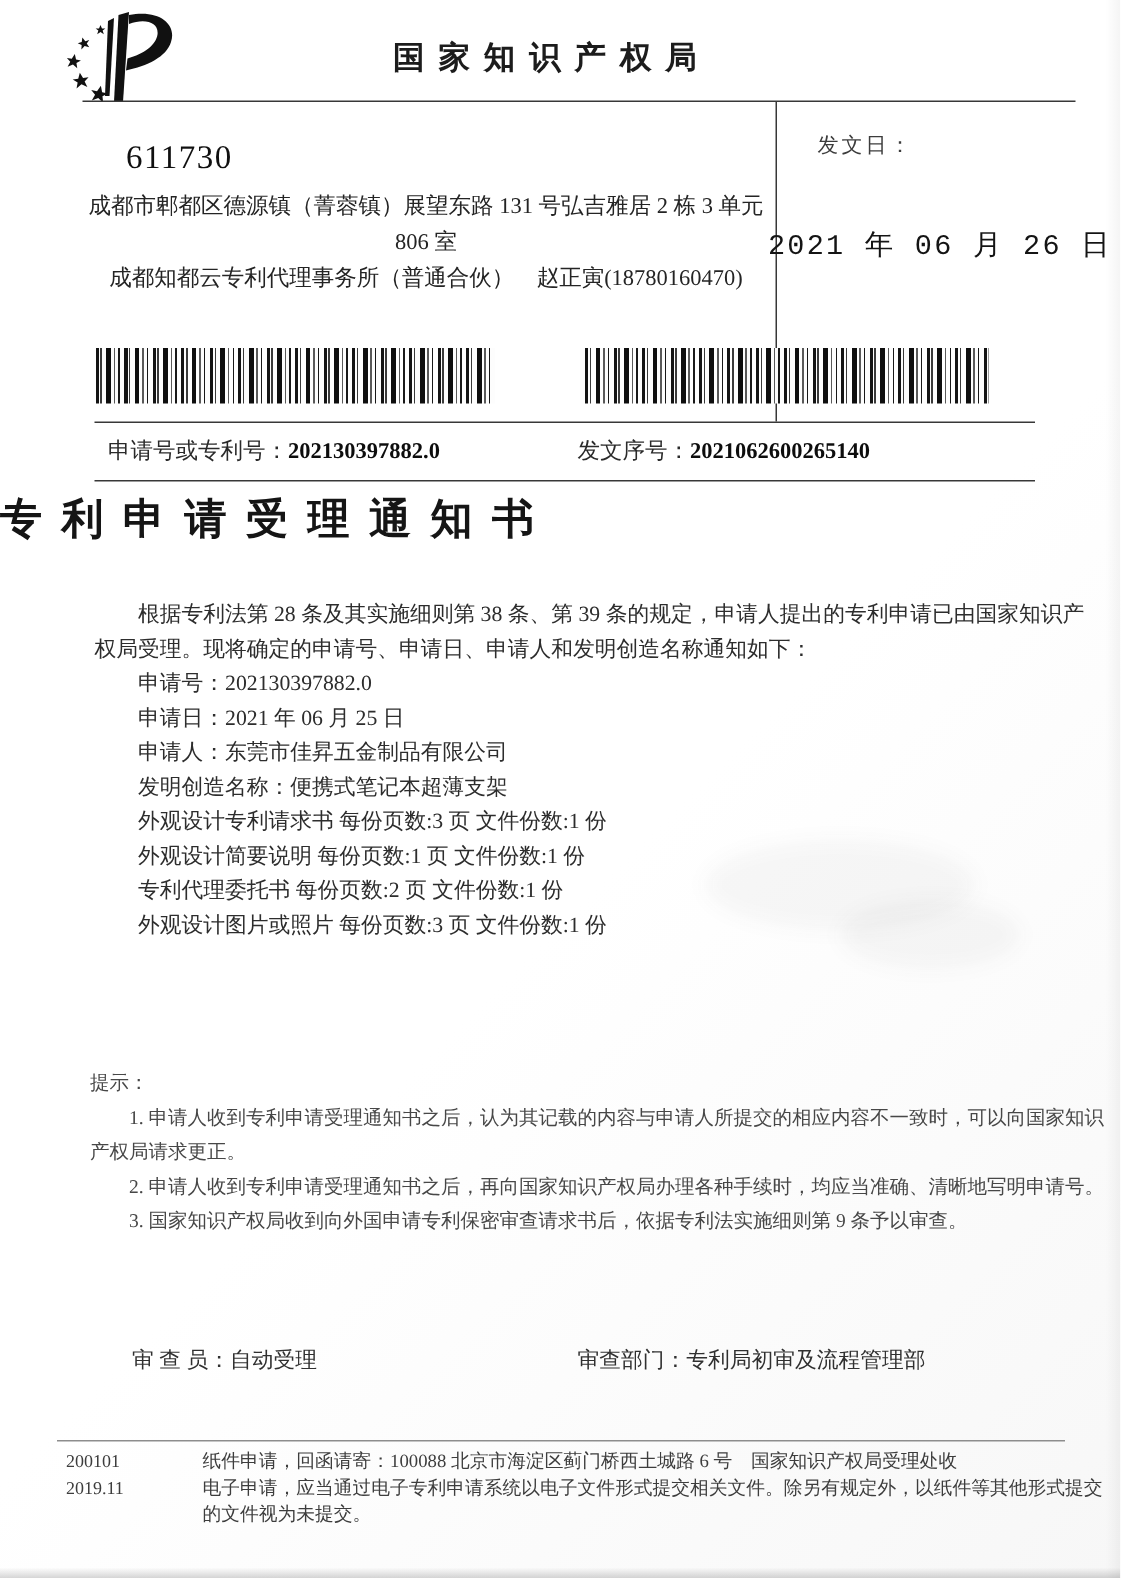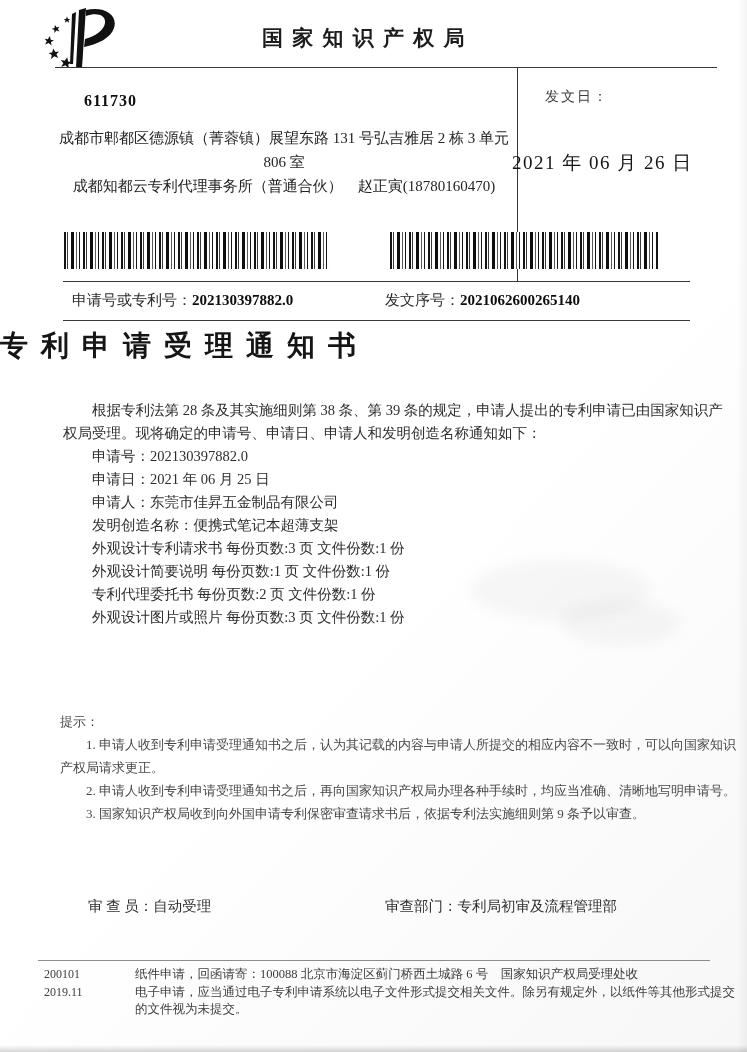--- a/index.html
+++ b/index.html
@@ -8,22 +8,22 @@
     background:linear-gradient(135deg,#ffffff 55%,#f7f7f7 100%);
     font-family:"Liberation Serif","DejaVu Serif",serif;color:#333;
   }
   .abs{position:absolute;}
   .header-title{left:262px;top:24px;font-size:21px;font-weight:bold;color:#1c1c1c;
     letter-spacing:2px;white-space:nowrap;}
   .rule{background:#383838;height:1px;}
   .hr-top{left:55px;top:67px;width:662px;}
   .box-vline{left:517px;top:68px;width:1px;height:213px;background:#383838;}
   .dispatch-label{left:545px;top:88px;font-size:14px;color:#3c3c3c;letter-spacing:2px;}
-  .dispatch-date{left:512px;top:150px;font-size:19px;color:#141414;letter-spacing:1.5px;white-space:nowrap;}
-  .postal{left:84px;top:92px;font-size:16px;font-weight:bold;color:#101010;letter-spacing:1px;}
+  .dispatch-date{left:512px;top:150px;font-size:19px;color:#141414;letter-spacing:1.5px;white-space:nowrap;font-family:Liberation Mono, monospace;}
+  .postal{left:84px;top:92px;font-size:22px;font-weight:normal;color:#101010;letter-spacing:1px;}
   .addr{left:56px;top:126px;width:456px;text-align:center;font-size:15px;line-height:24px;color:#242424;}
   .agent{white-space:nowrap;}
   .barcode{top:232px;height:37px;
     background:
       repeating-linear-gradient(90deg,
         #141414 0px,#141414 2px,#fdfdfd 2px,#fdfdfd 3px,
         #3a3a3a 3px,#3a3a3a 4px,#fdfdfd 4px,#fdfdfd 7px,
         #0e0e0e 7px,#0e0e0e 10px,#fdfdfd 10px,#fdfdfd 12px,
         #5a5a5a 12px,#5a5a5a 13px,#fdfdfd 13px,#fdfdfd 15px,
         #181818 15px,#181818 16px,#fdfdfd 16px,#fdfdfd 19px);

